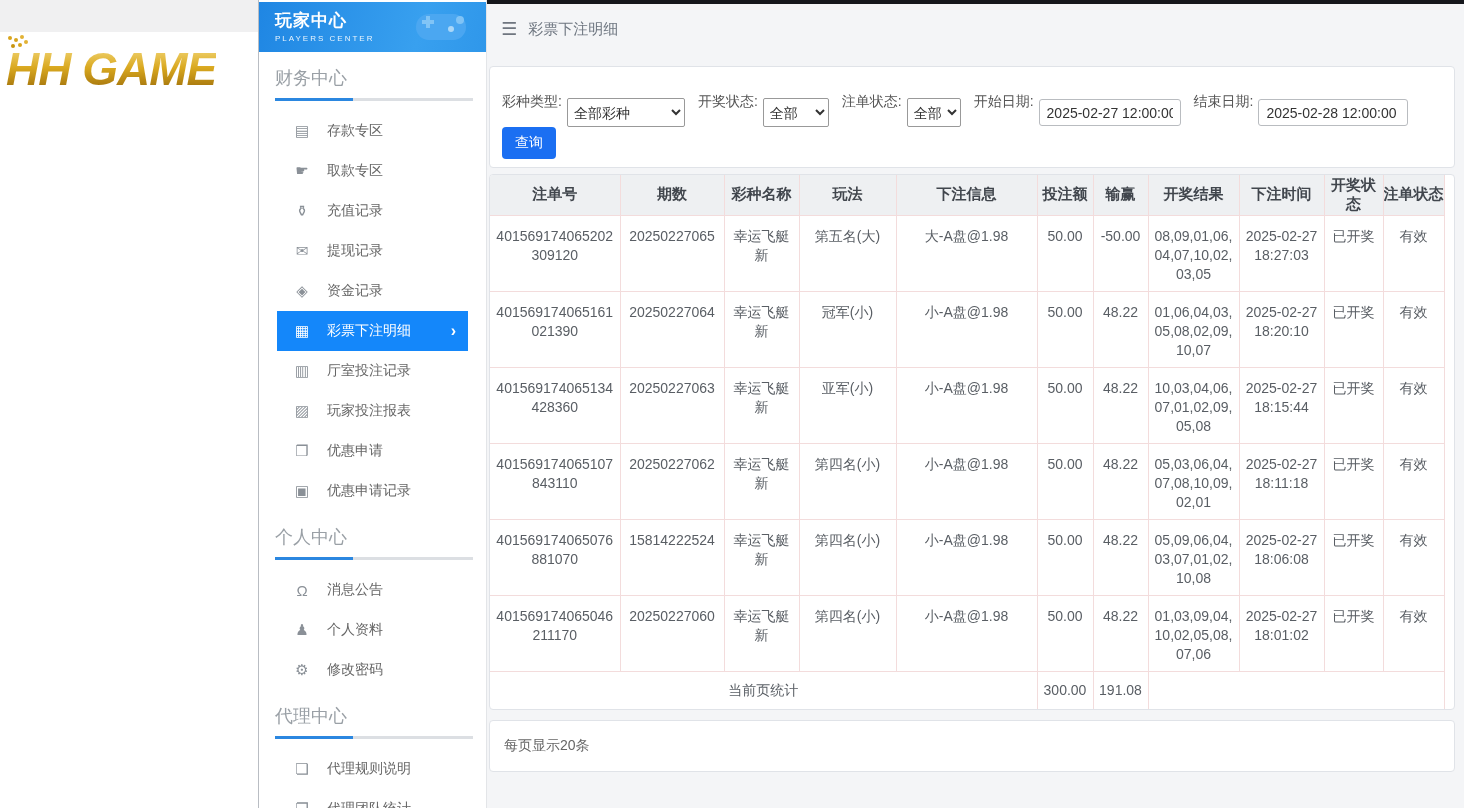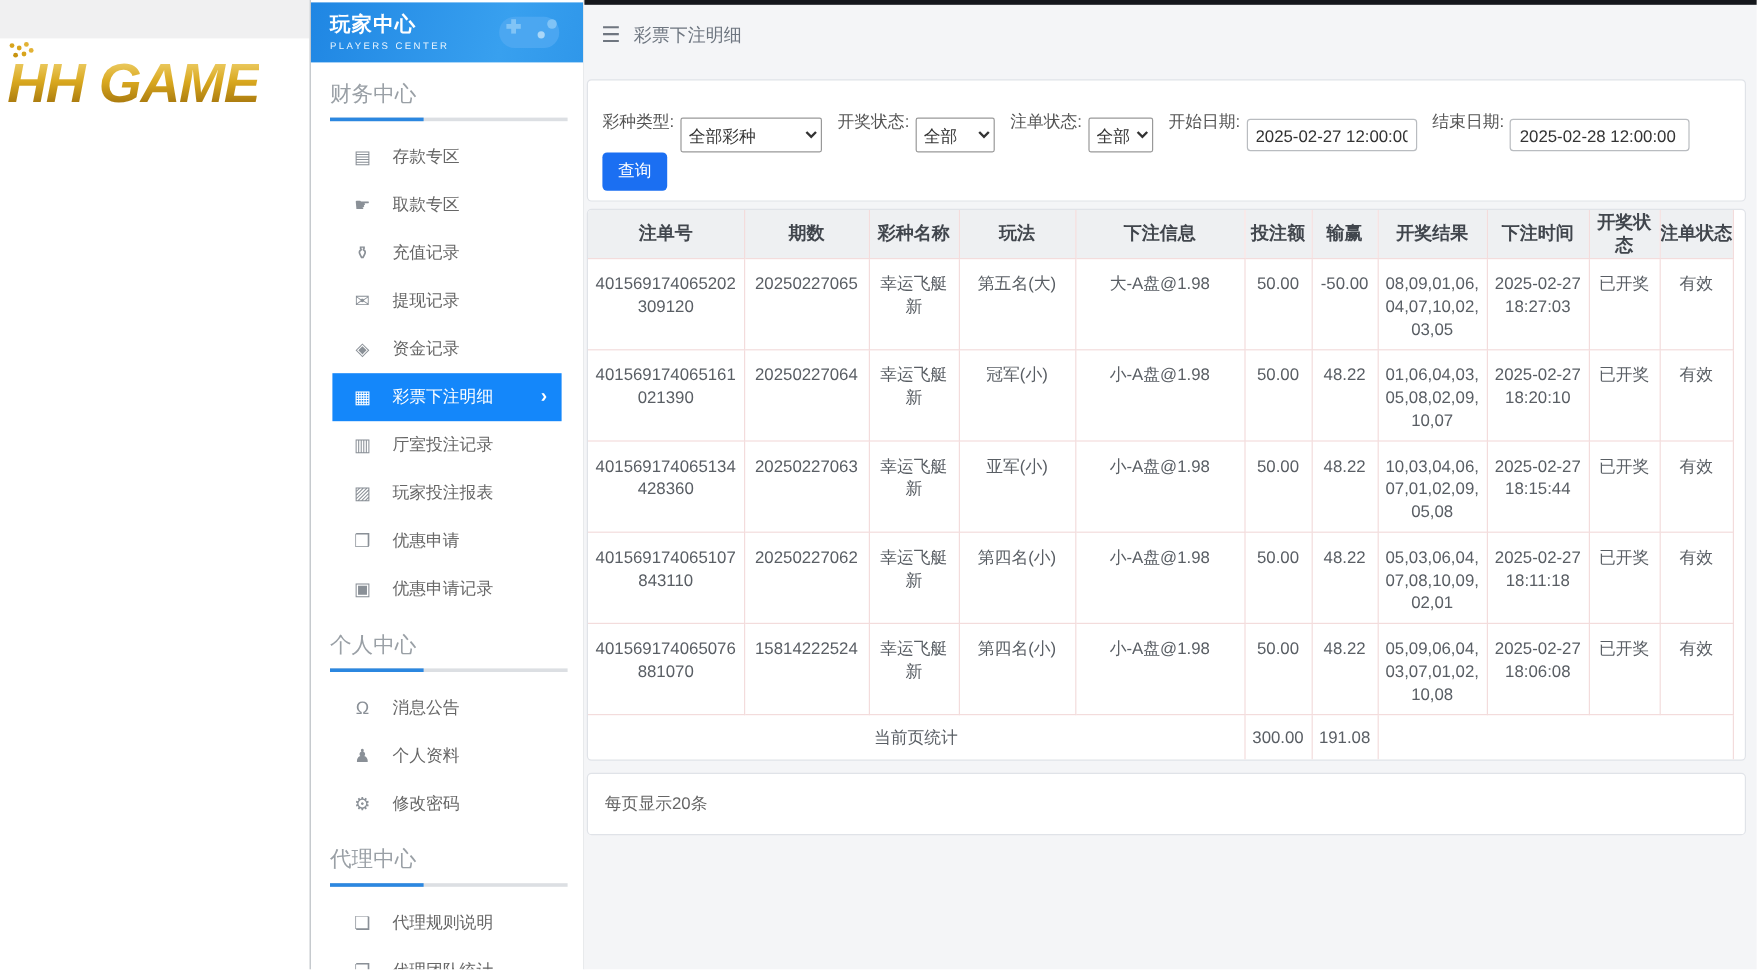--- a/index.html
+++ b/index.html
@@ -324,20 +324,33 @@
             <td>幸运飞艇新</td>
             <td>第四名(小)</td>
             <td>小-A盘@1.98</td>
             <td>50.00</td>
             <td>48.22</td>
             <td class="wrapall">05,09,06,04,03,07,01,02,10,08</td>
             <td>2025-02-27 18:06:08</td>
             <td>已开奖</td>
             <td>有效</td>
           </tr>
+          <tr>
+            <td class="wrapall">401569174065046211170</td>
+            <td>20250227060</td>
+            <td>幸运飞艇新</td>
+            <td>第四名(小)</td>
+            <td>小-A盘@1.98</td>
+            <td>50.00</td>
+            <td>48.22</td>
+            <td class="wrapall">01,03,09,04,10,02,05,08,07,06</td>
+            <td>2025-02-27 18:01:02</td>
+            <td>已开奖</td>
+            <td>有效</td>
+          </tr>
           <tr class="sum">
             <td colspan="5">当前页统计</td>
             <td>300.00</td>
             <td>191.08</td>
             <td colspan="4"></td>
           </tr>
         </tbody>
       </table>
     </div>
 

